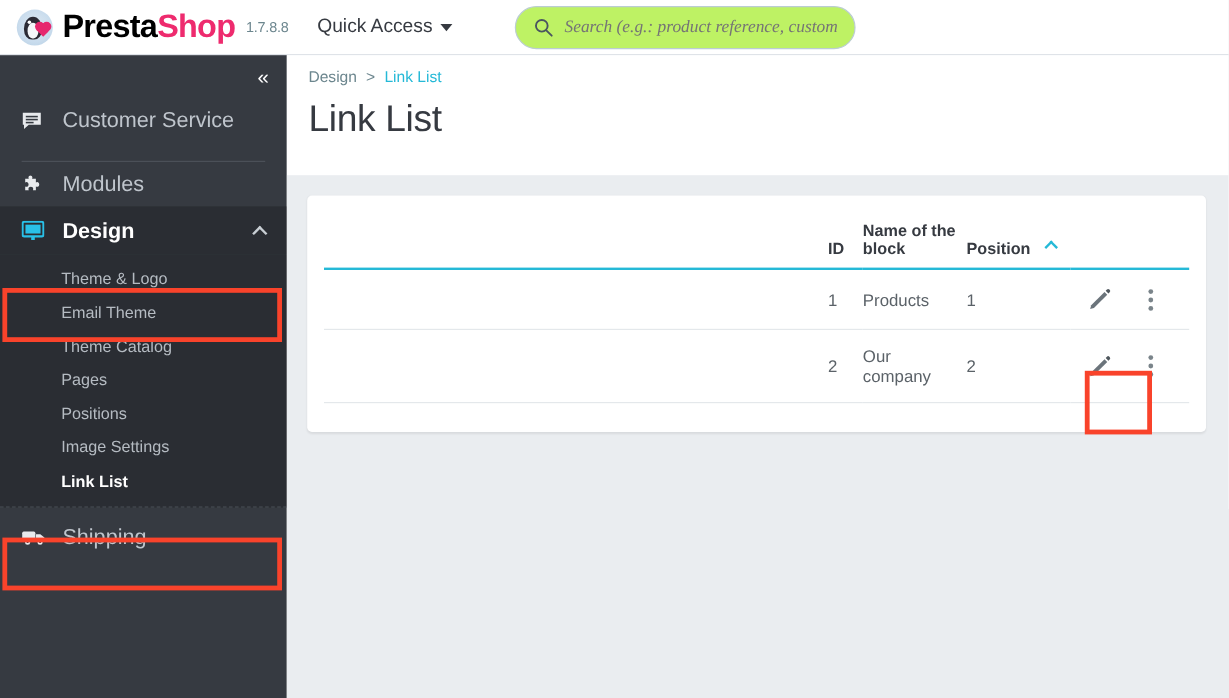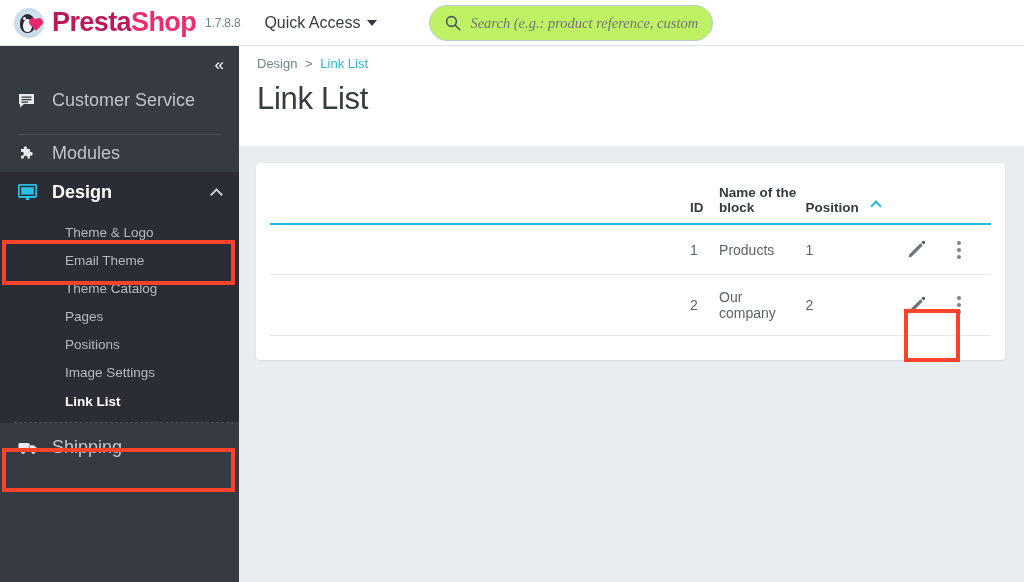--- a/index.html
+++ b/index.html
@@ -43,21 +43,21 @@
     content: ""; position: absolute; width: 8px; height: 8px;
     background: #e6276e; border-radius: 50%;
   }
   .ps-logo .heart:before { top: -4px; left: 0; }
   .ps-logo .heart:after { top: 0; left: 4px; }
 
   .wordmark {
     font-size: 27px; font-weight: bold; letter-spacing: -0.6px;
     margin-left: 8px; line-height: 1; white-space: nowrap;
   }
-  .wordmark .p1 { color: #be185d; }
+  .wordmark .p1 { color: #000000; }
   .wordmark .p2 { color: #ee2b6e; }
   .version { font-size: 12px; color: #6c868e; margin-left: 9px; letter-spacing: -0.2px; }
 
   .quick-access {
     margin-left: 24px; font-size: 16px; color: #363a41;
     display: flex; align-items: center; cursor: pointer; white-space: nowrap;
   }
   .caret-down {
     display: inline-block; margin-left: 7px;
     border-left: 5px solid transparent; border-right: 5px solid transparent;
@@ -103,21 +103,21 @@
     background: #2a2d33; color: #fff; font-weight: bold;
     height: 40px;
   }
   .nav-item.active .lbl { color: #fff; }
   .chev-up {
     position: absolute; right: 18px; top: 50%; margin-top: -3px;
     width: 9px; height: 9px; border-left: 2px solid #c8ced4; border-top: 2px solid #c8ced4;
     transform: rotate(45deg); margin-top: -2px;
   }
 
-  .submenu { background: #2a2d33; padding: 6px 0 0 14px; }
+  .submenu { background: #2a2d33; padding: 6px 0 0 0; }
   .sub-item {
     height: 28px; display: flex; align-items: center;
     padding-left: 51px; font-size: 13.5px; color: #b5bbc2; cursor: pointer;
   }
   .sub-item.current { color: #fff; font-weight: bold; height: 30px; }
   .sub-divider { height: 1px; border-top: 1px dashed #4b5058; margin-top: 6px; }
 
   
   .hl {
     position: absolute; border: 4px solid #f9432b; pointer-events: none; z-index: 20;

